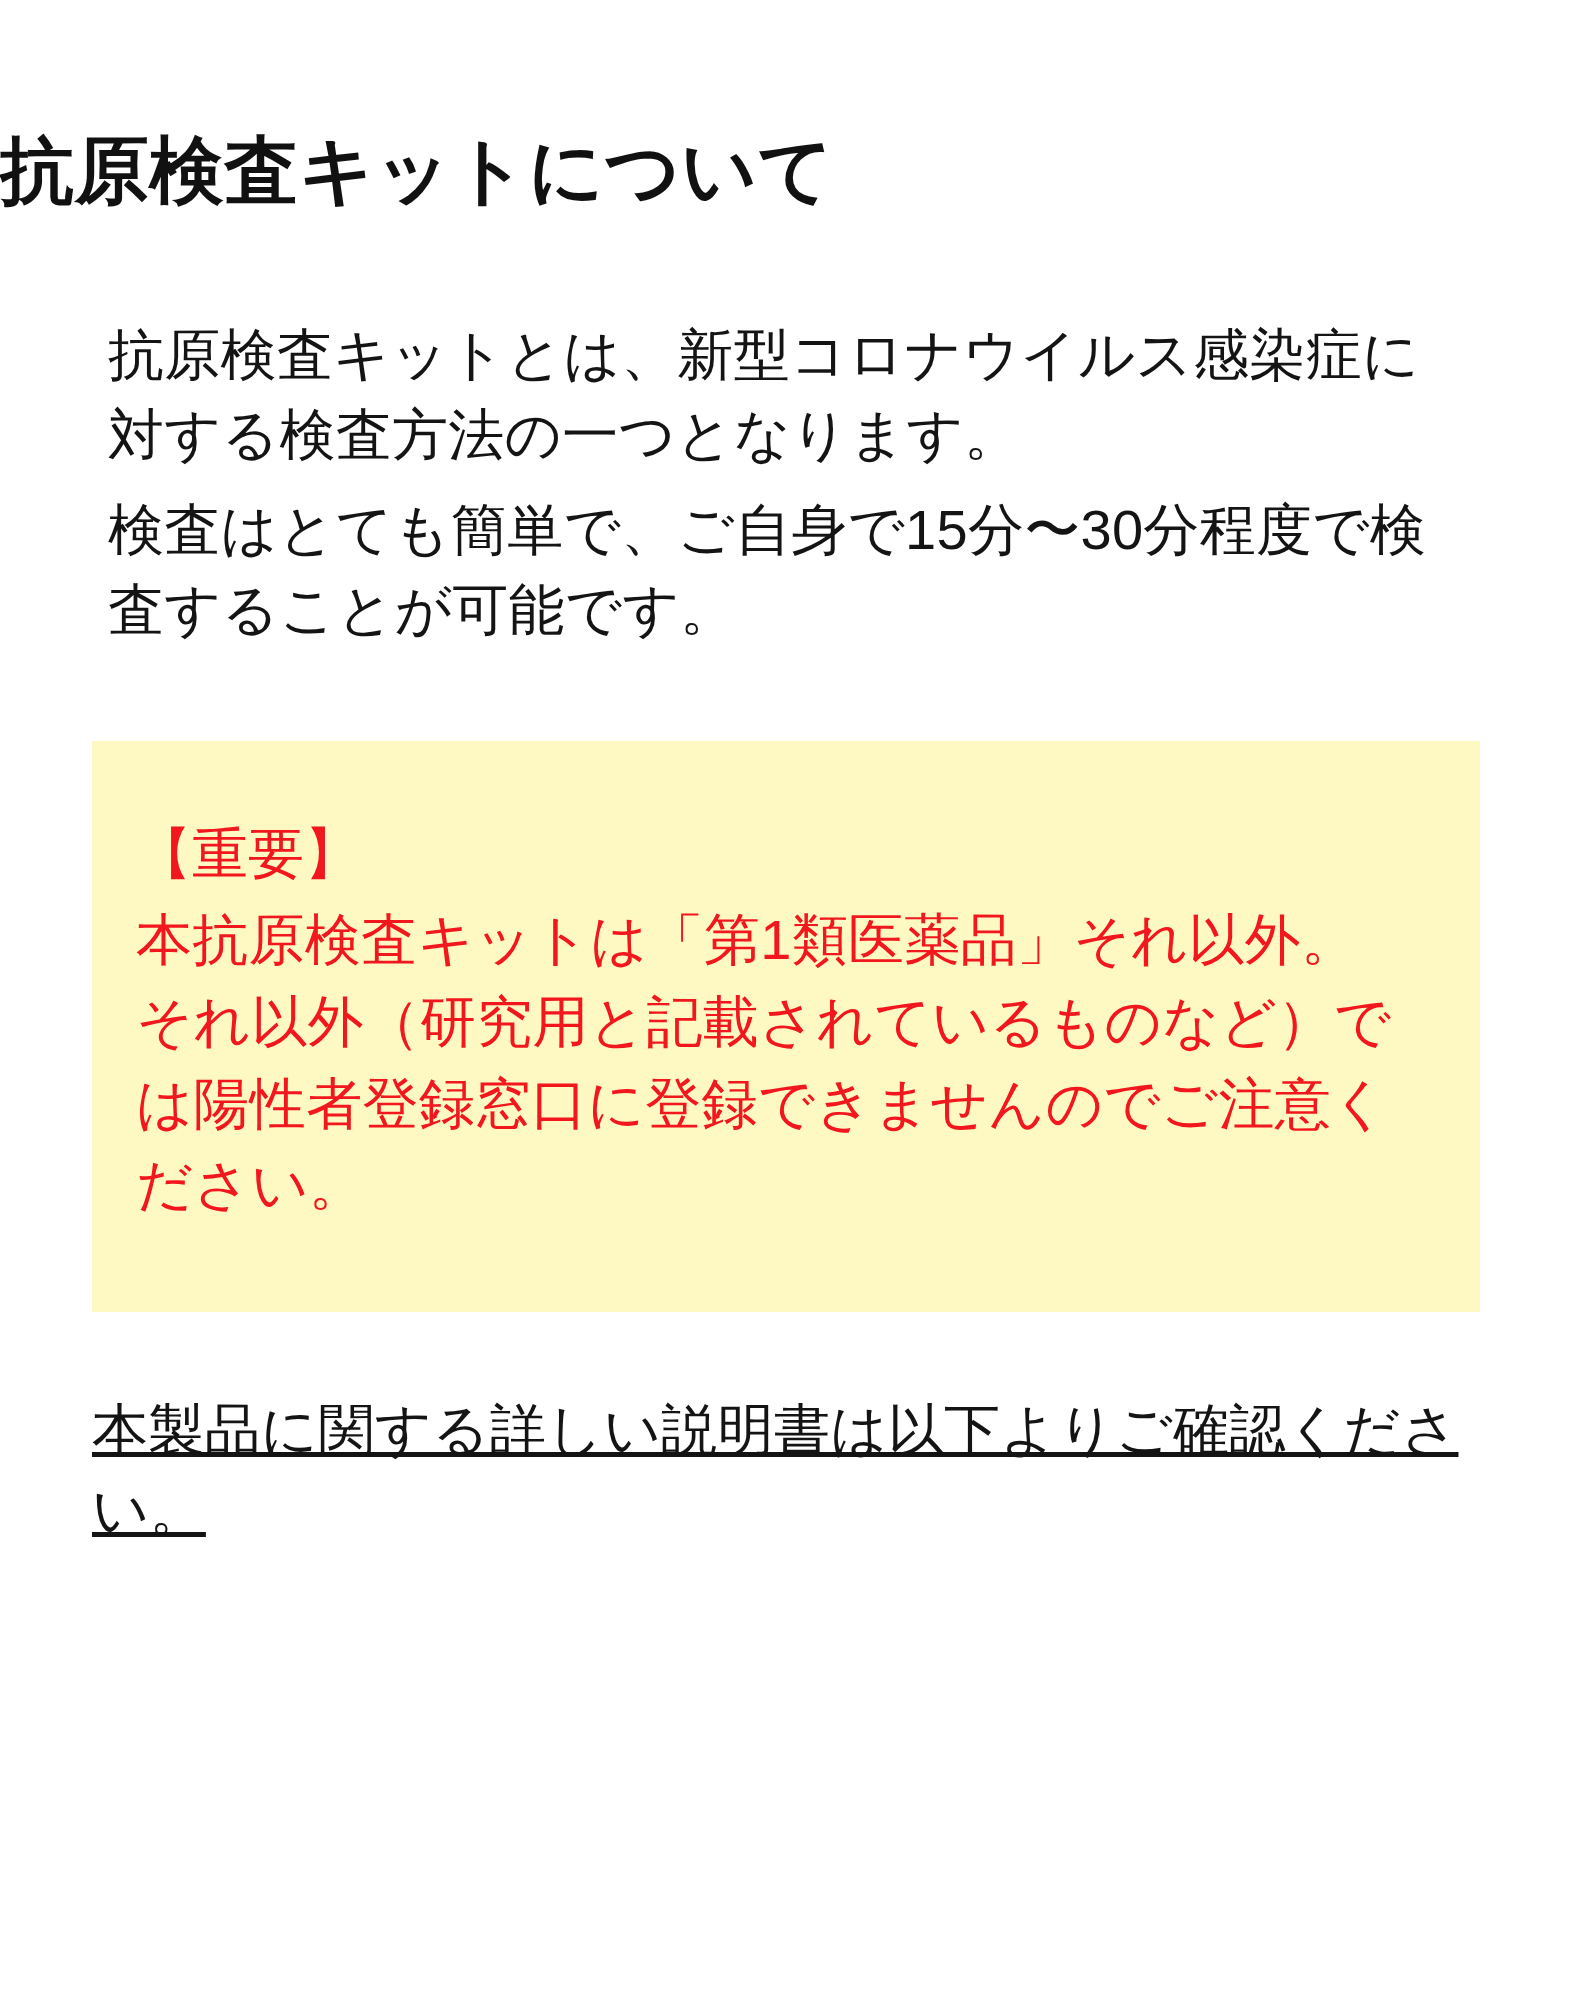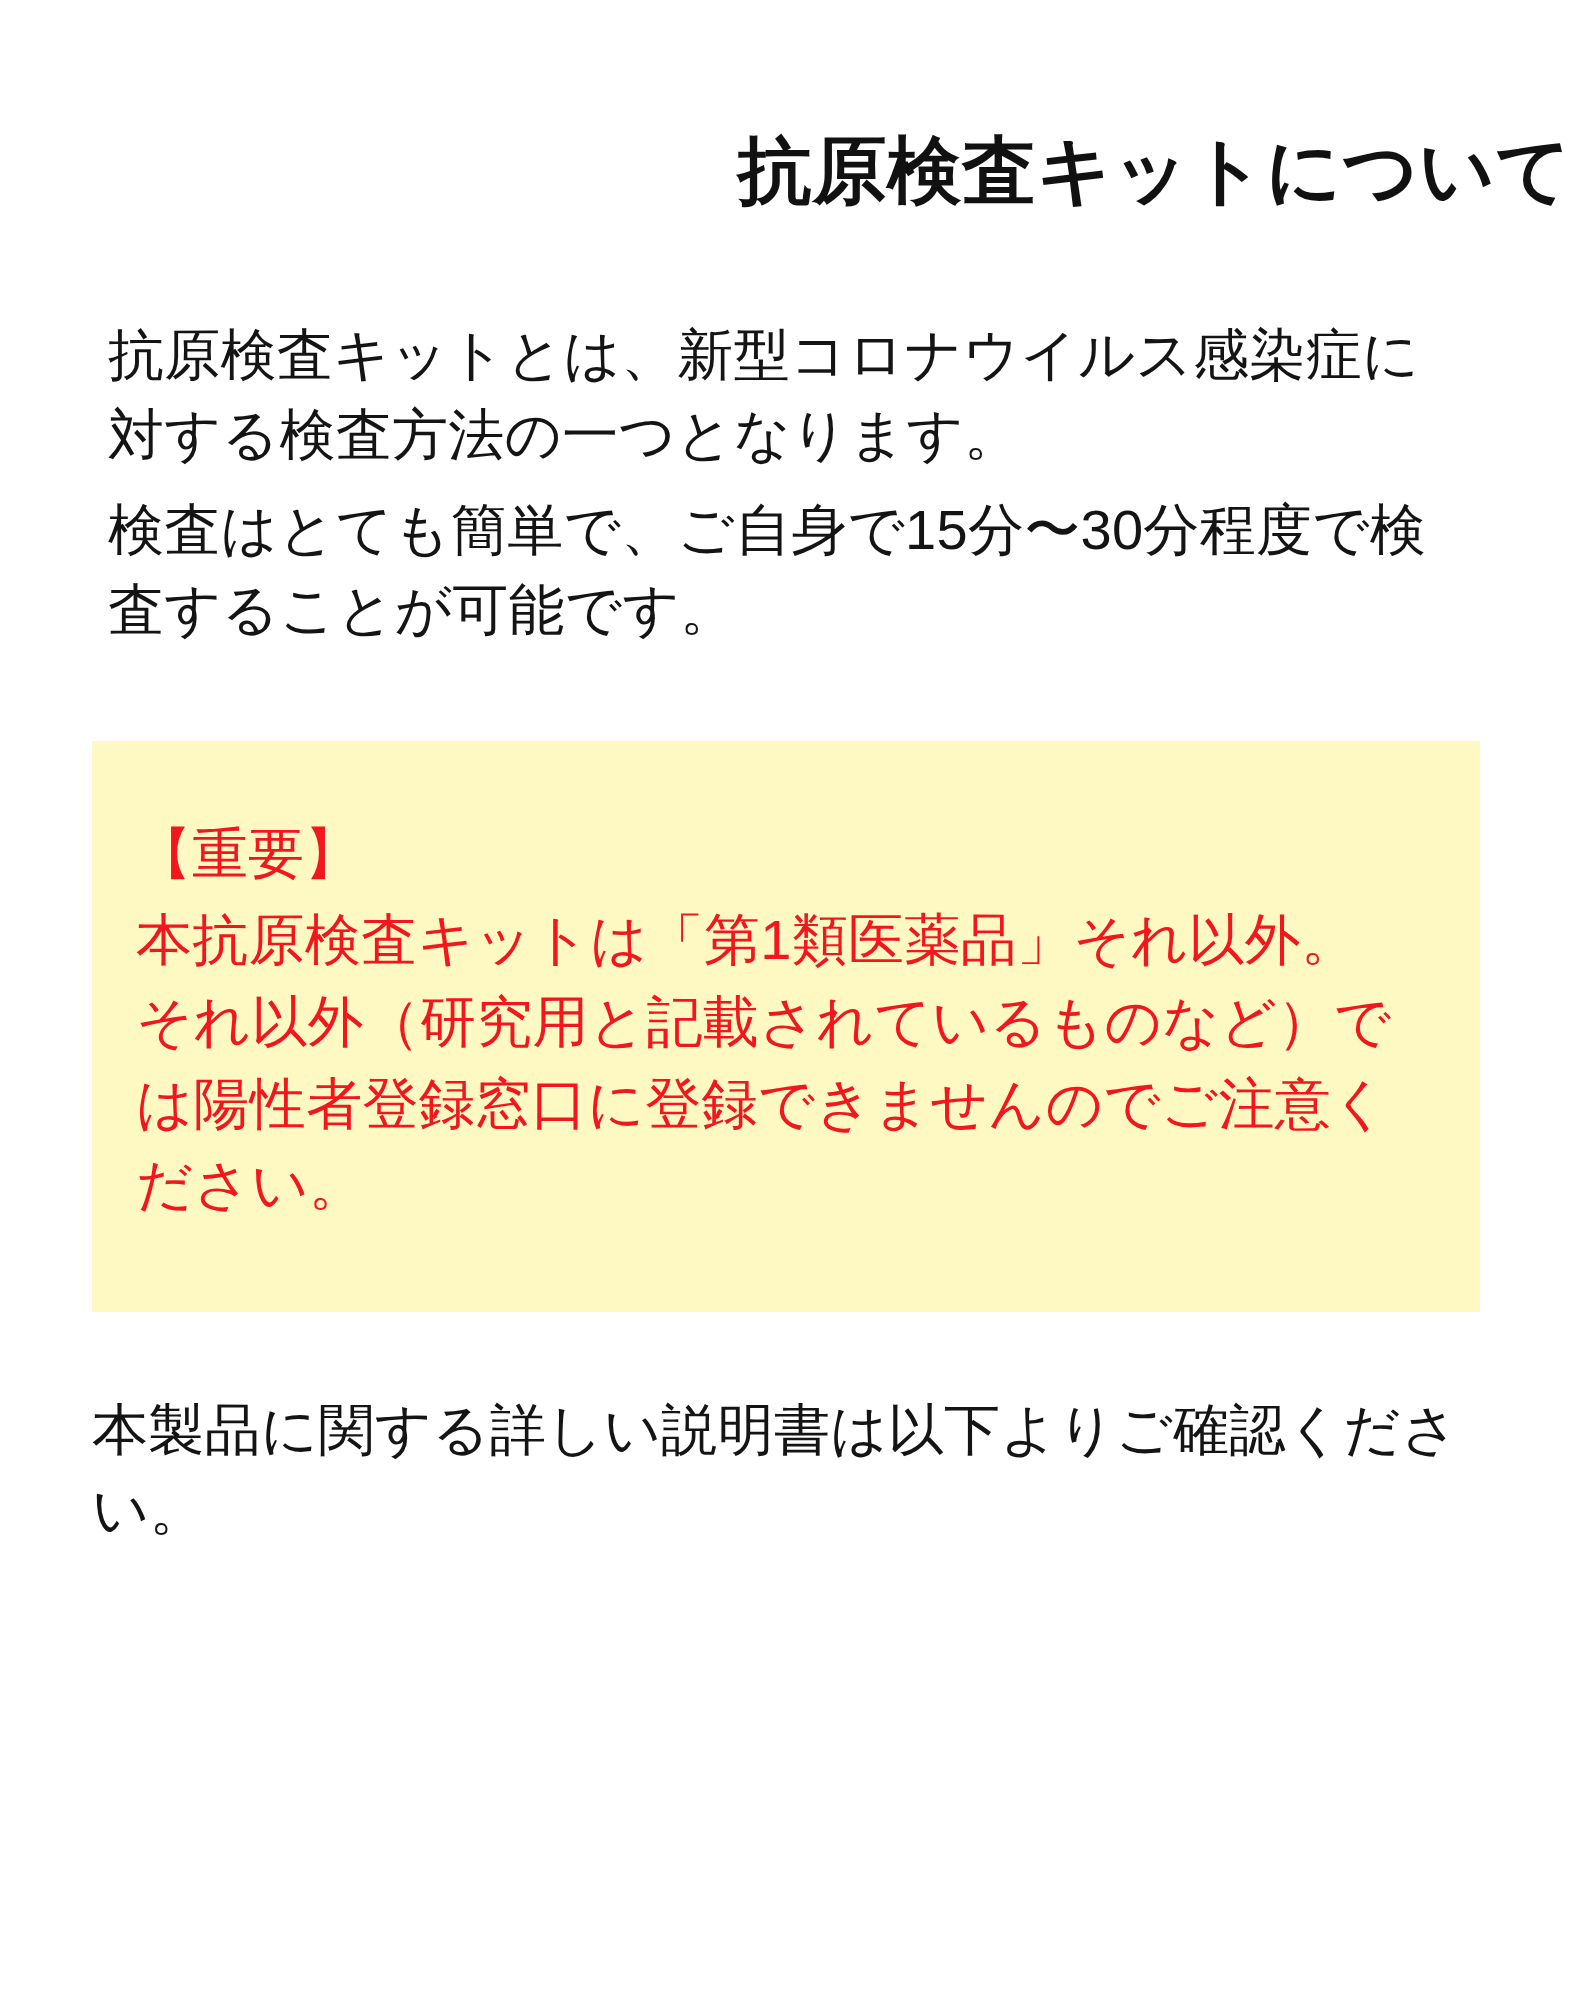--- a/index.html
+++ b/index.html
@@ -18,21 +18,21 @@
     position: relative;
     width: 1572px;
     height: 2016px;
     box-sizing: border-box;
     padding: 0;
     overflow: hidden;
   }
   .page-title {
     margin: 0;
     padding: 130px 0 0 0;
-    text-align: right;
+    text-align: left;
     font-size: 74px;
     font-weight: 700;
     letter-spacing: 0.01em;
     line-height: 1.1;
     color: #111111;
   }
   .intro-block {
     margin: 0;
     padding: 88px 92px 0 92px;
     font-size: 56px;
@@ -67,20 +67,21 @@
   .footer-block {
     margin: 0;
     padding: 78px 92px 0 92px;
     font-size: 56px;
     line-height: 1.42;
     color: #141414;
     letter-spacing: 0.005em;
   }
   .footer-para {
     margin: 0;
+    text-decoration: underline;
   }
 </style>
 </head>
 <body>
 
 <div class="page">
 
   <h1 class="page-title">抗原検査キットについて</h1>
 
   <div class="intro-block">

